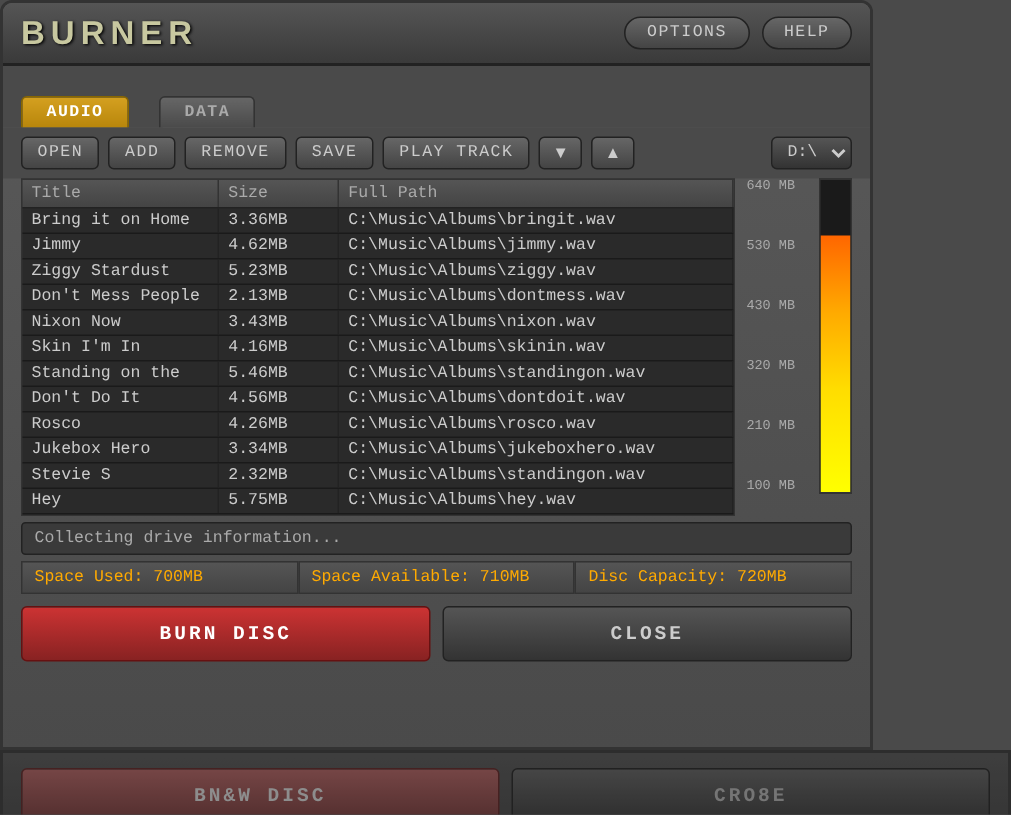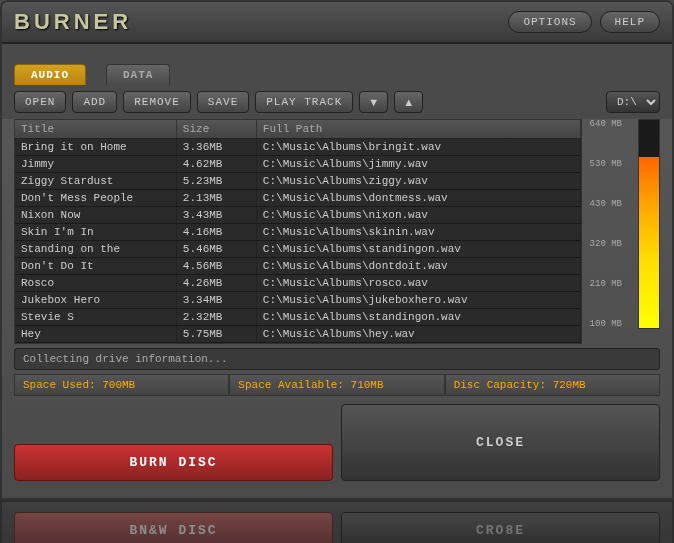--- a/index.html
+++ b/index.html
@@ -6,21 +6,21 @@
     body {
       width: 674px;
       height: 543px;
       background: #4a4a4a;
       font-family: 'Courier New', monospace;
       font-size: 12px;
       overflow: hidden;
     }
 
     .main-window {
-      width: 674px;
+      width: 582px;
       height: 500px;
       background: linear-gradient(180deg, #5a5a5a 0%, #4a4a4a 100%);
       border: 2px solid #333;
       border-radius: 8px 8px 0 0;
       position: relative;
     }
 
     
     .header {
       background: linear-gradient(180deg, #555 0%, #3a3a3a 100%);
@@ -246,21 +246,20 @@
       color: #fff;
       border: 1px solid #661111;
       border-radius: 4px;
       padding: 10px;
       font-size: 13px;
       font-family: 'Courier New', monospace;
       cursor: pointer;
       letter-spacing: 2px;
       font-weight: bold;
       text-align: center;
-      margin-top: 40px;
     }
 
     .close-btn {
       flex: 1;
       background: linear-gradient(180deg, #555 0%, #333 100%);
       color: #ccc;
       border: 1px solid #222;
       border-radius: 4px;
       padding: 10px;
       font-size: 13px;

